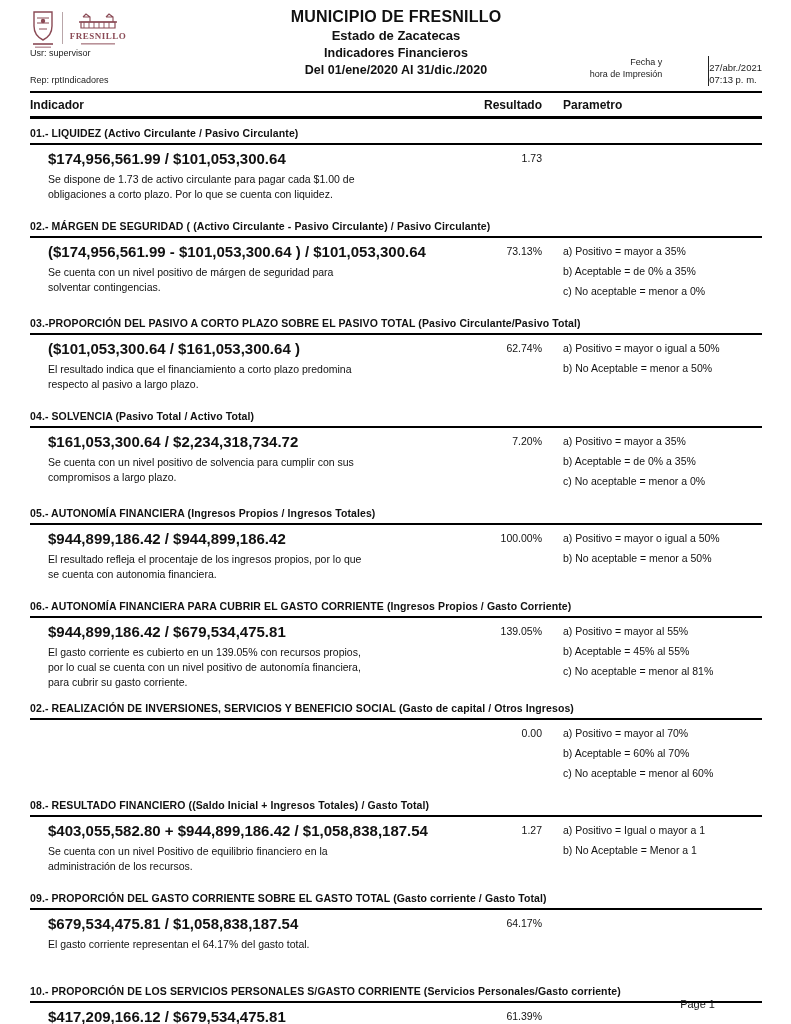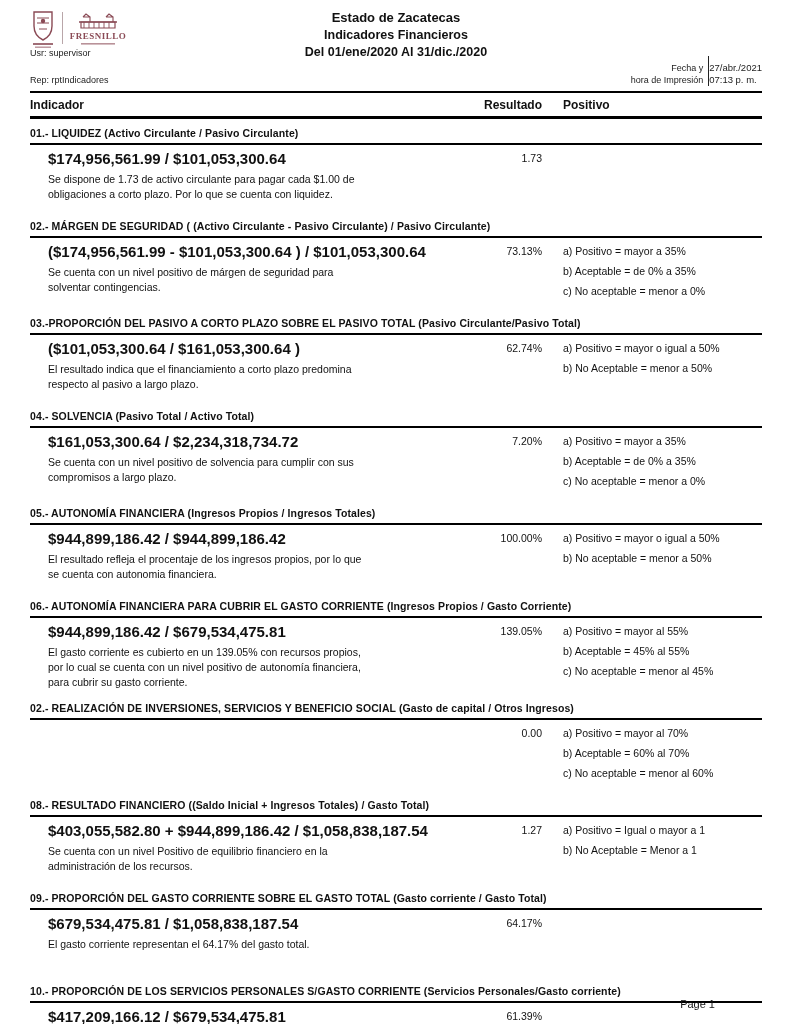--- a/index.html
+++ b/index.html
@@ -17,21 +17,21 @@
   .header { position:relative; height:93px; margin:0 30px 0 30px; width:732px; border-bottom:2px solid #000; }
   .logos { position:absolute; left:0; top:10px; display:flex; align-items:flex-start; gap:6px; }
   .logo-divider { width:1px; height:32px; background:#b9a6a9; margin-top:2px; }
   .usr { position:absolute; left:0; top:48px; font-size:9px; color:#222; }
   .rep { position:absolute; left:0; top:75px; font-size:9px; color:#222; }
   .titles { position:absolute; left:0; right:0; top:8px; text-align:center; }
   .t1 { font-size:16px; font-weight:bold; letter-spacing:0.2px; }
   .t2 { font-size:13px; font-weight:bold; margin-top:2px; }
   .t3 { font-size:12.5px; font-weight:bold; margin-top:3px; }
   .t4 { font-size:12.5px; font-weight:bold; margin-top:3px; }
-  .meta { position:absolute; right:0; top:56px; display:flex; align-items:flex-end; }
+  .meta { position:absolute; right:0; top:56px; display:flex; align-items:flex-start;gap:41px; }
   .meta-label { text-align:right; font-size:9px; line-height:12px; color:#222; padding-right:5px; }
   .meta-values { border-left:1.5px solid #222; font-size:9.5px; line-height:12px; color:#222;
                  min-height:30px; display:flex; flex-direction:column; justify-content:flex-end; }
   
   .main { padding:0 29px 0 30px; }
   .row3 { display:grid; grid-template-columns:412px 100px 220px; }
   .colhead { border-bottom:3px solid #000; padding:5px 0 4px 0; font-size:12px; font-weight:bold; }
   .colhead .c2 { text-align:right; }
   .colhead .c3 { padding-left:21px; }
   
@@ -82,20 +82,21 @@
         <path d="M10 12 h38" stroke="#8a4a55" stroke-width="1.4"></path>
         <text x="29" y="29" text-anchor="middle" font-size="9" font-weight="bold" fill="#8a4a55" font-family="Liberation Serif, serif" letter-spacing="0.5">FRESNILLO</text>
         <rect x="12" y="33" width="34" height="1.6" fill="#8a4a55" opacity="0.6"></rect>
       </svg>
     </div>
 
     <div class="usr">Usr: supervisor</div>
     <div class="rep">Rep: rptIndicadores</div>
 
     <div class="titles">
+      <div class="t1">MUNICIPIO DE FRESNILLO</div>
       <div class="t2">Estado de Zacatecas</div>
       <div class="t3">Indicadores Financieros</div>
       <div class="t4">Del 01/ene/2020 Al 31/dic./2020</div>
     </div>
 
     <div class="meta">
       <div class="meta-label">
         <div>Fecha y</div>
         <div>hora de Impresión</div>
       </div>
@@ -104,21 +105,21 @@
         <div>07:13 p. m.</div>
       </div>
     </div>
   </div>
 
   <div class="main">
 
     <div class="row3 colhead">
       <div class="c1">Indicador</div>
       <div class="c2">Resultado</div>
-      <div class="c3">Positivo</div>
+      <div class="c3">Parametro</div>
     </div>
 
     <div id="sections">
   <div class="section">
     <div class="section-title">01.- LIQUIDEZ  (Activo Circulante / Pasivo Circulante)</div>
     <div class="row3 content">
       <div class="cell-left">
         <div class="formula">$174,956,561.99 / $101,053,300.64</div>
         <div class="desc">Se dispone de 1.73 de activo circulante para pagar cada $1.00 de
 obligaciones a corto plazo. Por lo que se cuenta con liquidez.</div>
@@ -201,21 +202,21 @@
       <div class="cell-left">
         <div class="formula">$944,899,186.42 / $679,534,475.81</div>
         <div class="desc">El gasto corriente es cubierto en un  139.05% con recursos propios,
 por lo cual se cuenta con un nivel positivo de autonomía financiera,
 para cubrir su gasto corriente.</div>
       </div>
       <div class="result">139.05%</div>
       <div class="params">
         <div class="param">a) Positivo = mayor al 55%</div>
         <div class="param">b) Aceptable = 45% al 55%</div>
-        <div class="param">c) No aceptable = menor al 45%</div>
+        <div class="param">c) No aceptable = menor al 81%</div>
       </div>
     </div>
   </div>
 
   <div class="section">
     <div class="section-title">02.- REALIZACIÓN DE INVERSIONES, SERVICIOS Y BENEFICIO SOCIAL (Gasto de capital / Otros Ingresos)</div>
     <div class="row3 content">
       <div class="cell-left">
         
         

